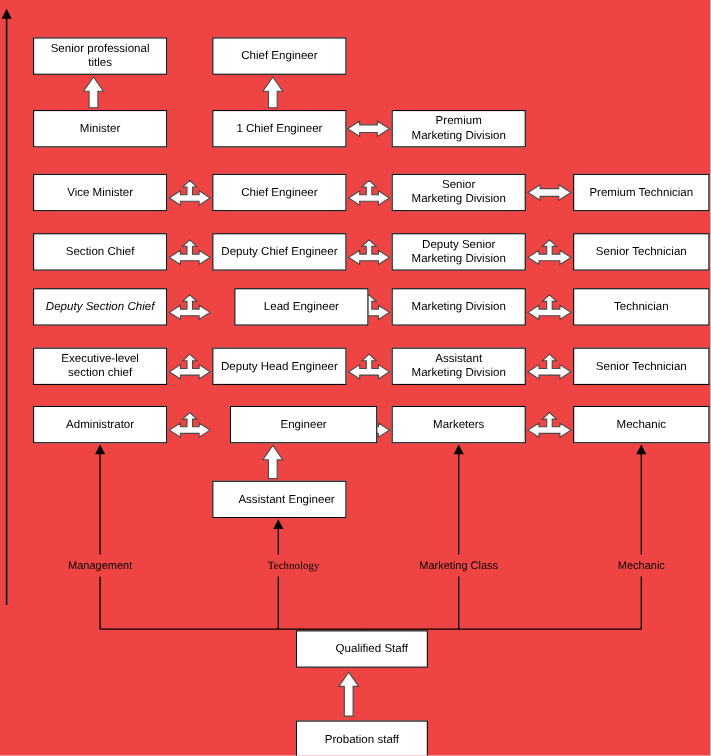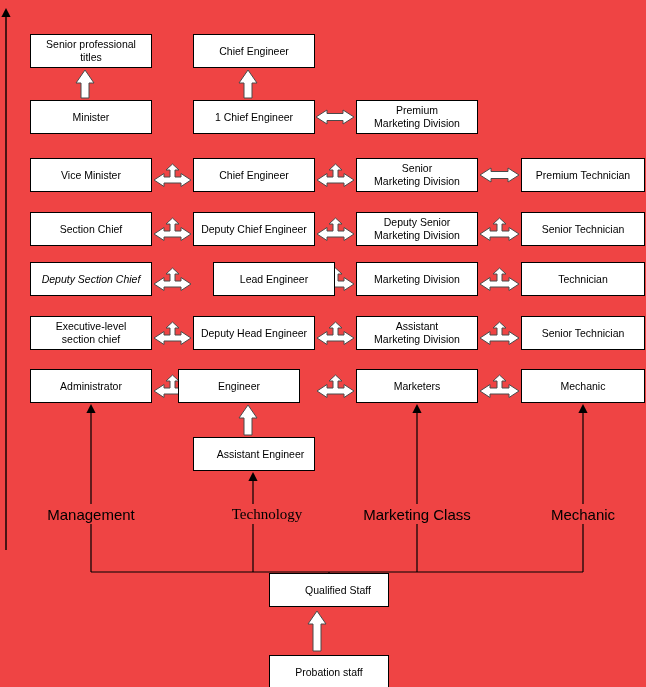--- a/index.html
+++ b/index.html
@@ -28,21 +28,21 @@
     justify-content: center;
     text-align: center;
     font-size: 10.5px;
     line-height: 13px;
     color: #000000;
     white-space: pre-line;
     padding: 1px 3px;
   }
   .collabel {
     position: absolute;
-    font-size: 15px;
+    font-size: 10px;
     line-height: 13px;
     color: #000000;
     text-align: center;
     white-space: nowrap;
     transform: translateX(-50%);
   }
   .svg-layer {
     position: absolute;
     left: 0;
     top: 0;
@@ -141,21 +141,21 @@
       <div class="box" style="left: 193px; top: 262px; width: 122px; height: 34px; margin-left: 20px;">Lead Engineer</div>
       <div class="box" style="left: 356px; top: 262px; width: 122px; height: 34px;">Marketing Division</div>
       <div class="box" style="left: 521px; top: 262px; width: 124px; height: 34px; text-align: center;">Technician</div>
       <div class="box" style="left: 30px; top: 316px; width: 122px; height: 34px;">Executive-level
 section chief</div>
       <div class="box" style="left: 193px; top: 316px; width: 122px; height: 34px;">Deputy Head Engineer</div>
       <div class="box" style="left: 356px; top: 316px; width: 122px; height: 34px;">Assistant
 Marketing Division</div>
       <div class="box" style="left: 521px; top: 316px; width: 124px; height: 34px;">Senior Technician</div>
       <div class="box" style="left: 30px; top: 369px; width: 122px; height: 34px;">Administrator</div>
-      <div class="box" style="left: 178px; top: 369px; width: 122px; height: 34px;">Engineer</div>
+      <div class="box" style="left: 209px; top: 369px; width: 134px; height: 34px;">Engineer</div>
       <div class="box" style="left: 356px; top: 369px; width: 122px; height: 34px;">Marketers</div>
       <div class="box" style="left: 521px; top: 369px; width: 124px; height: 34px;">Mechanic</div>
       <div class="box" style="left: 193px; top: 437px; width: 122px; height: 34px; padding-left: 16px;">Assistant Engineer</div>
       <div class="box" style="left: 269px; top: 573px; width: 120px; height: 34px; padding-left: 21px;">Qualified Staff</div>
       <div class="box" style="left: 269px; top: 655px; width: 120px; height: 34px;">Probation staff</div>
     </div>
 
   <div id="collabels">
       <div class="collabel" style="left: 91px; top: 508px;">Management</div>
       <div class="collabel" style="left: 267px; top: 508px; font-family: Liberation Serif, serif;">Technology</div>

